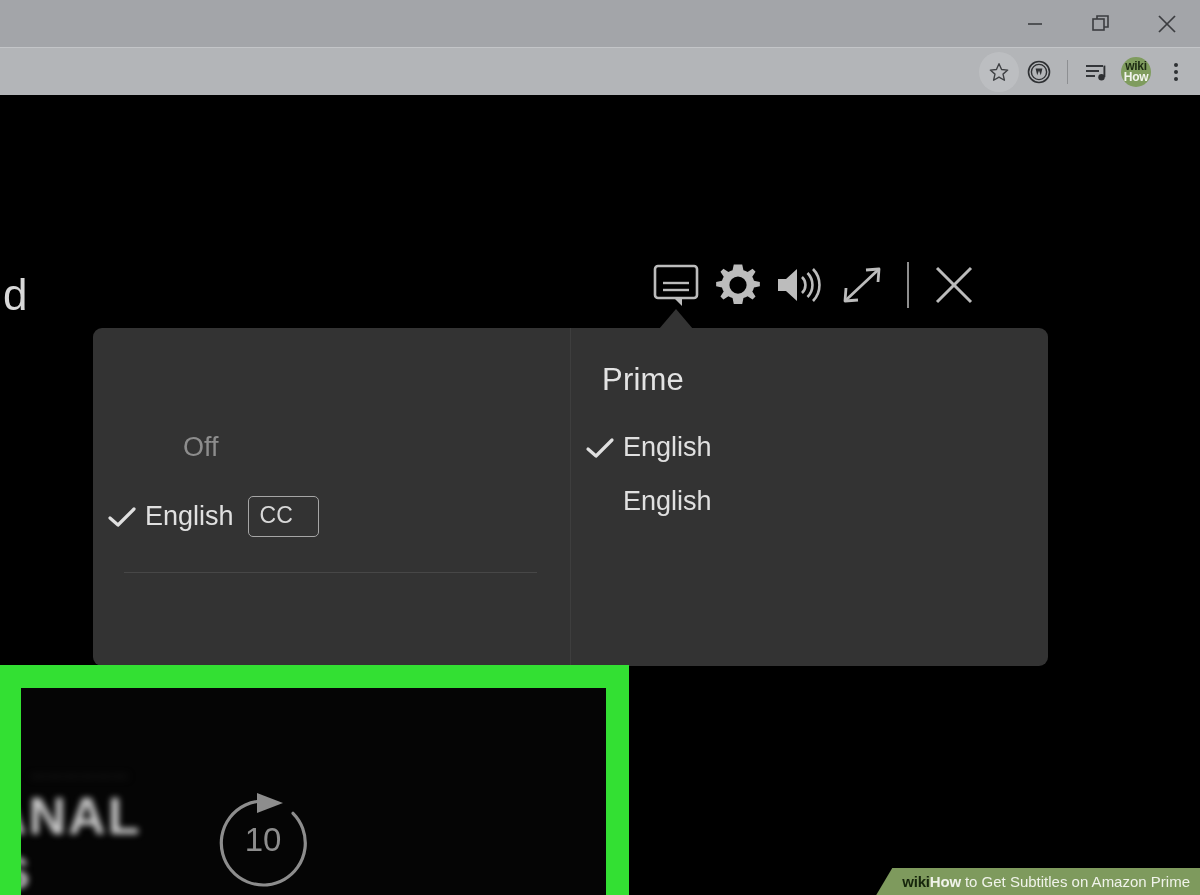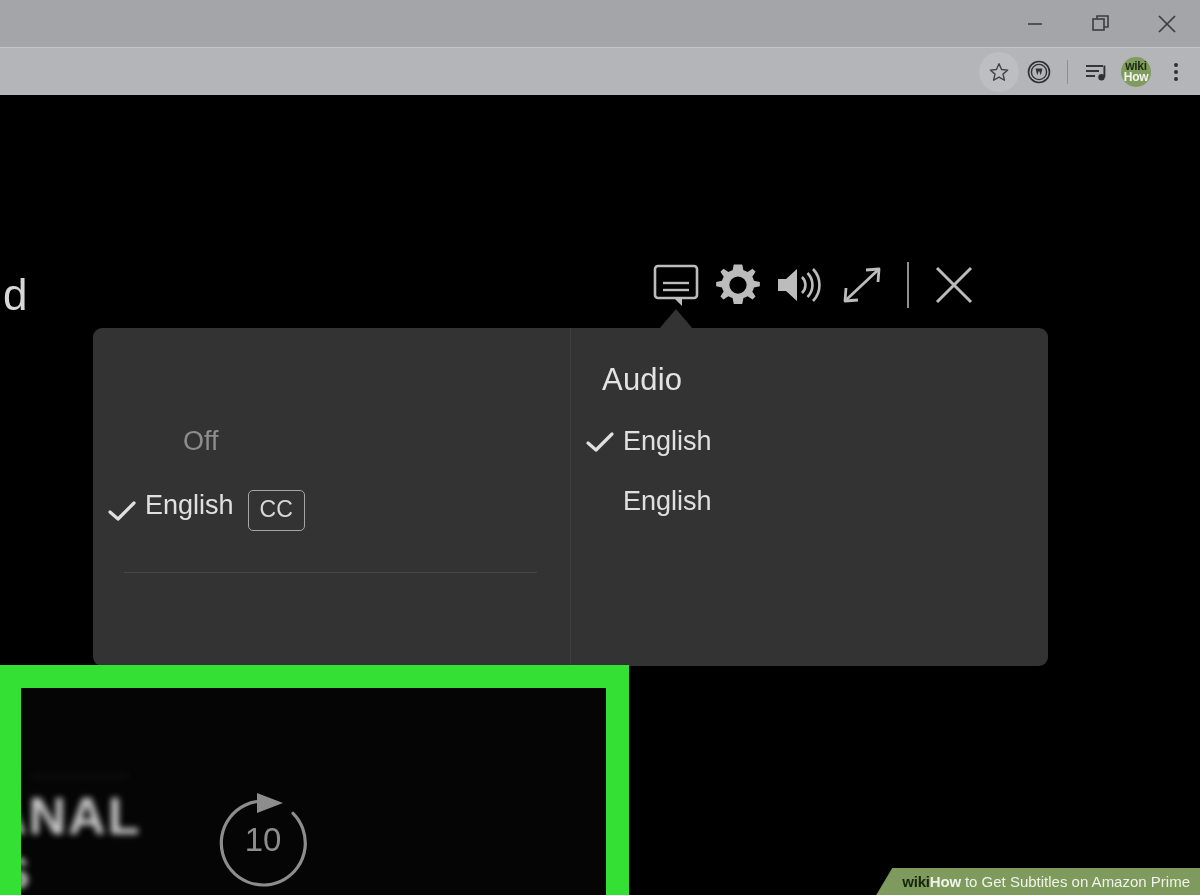--- a/index.html
+++ b/index.html
@@ -110,38 +110,38 @@
   .col-audio { left: 478px; width: 477px; }
 
   .col-title {
     position: absolute; font-size: 31px; color: #e3e3e3;
     font-weight: normal; letter-spacing: 0.2px;
   }
   .col-subs .col-title { left: 31px; top: 34px; }
   .col-audio .col-title { left: 31px; top: 34px; }
 
   .opt {
-    position: absolute; display: flex; 
-    font-size: 27px; color: #e0e0e0; white-space: nowrap;
+    position: absolute; display: flex; align-items: center;
+    font-size: 27px; color: #e0e0e0; white-space: nowrap; margin-top: 6px;
   }
   .check {
     width: 38px; display: flex; align-items: center; justify-content: flex-start;
     flex: 0 0 38px;
   }
   .check.empty { visibility: hidden; }
   .opt-label { display: inline-block; }
   .opt.dim .opt-label { color: #8d8d8d; }
 
   .badge {
     display: inline-flex; align-items: center; justify-content: center;
     border: 1px solid #a6a6a6; border-radius: 5px;
     color: #d8d8d8; background: transparent;
     font-size: 22px; padding: 4px 10px 6px 10px;
   }
-  .badge.cc { margin-left: 14px; font-size: 23px; padding: 5px 11px 7px 11px; }
+  .badge.cc { margin-left: 14px; font-size: 23px; padding: 5px 25px 7px 11px; }
   .badge.ad { font-size: 25px; padding: 5px 13px 8px 13px; }
 
   .opt-off { left: 52px; top: 98px; }
   .opt-en  { left: 14px; top: 162px; }
 
   .hr {
     position: absolute; left: 31px; top: 244px; width: 413px; height: 1px;
     background: #474747;
   }
   .settings-link {
@@ -344,21 +344,21 @@
           </span>
           <span class="opt-label">English</span>
           <span class="badge cc">CC</span>
         </div>
 
         <div class="hr"></div>
 
       </div>
 
       <div class="col col-audio">
-        <div class="col-title">Audio</div>
+        <div class="col-title">Prime</div>
 
         <div class="opt aud-en">
           <span class="check">
             <svg width="30" height="24" viewBox="0 0 30 24">
                 <polyline points="3,13 11,20 27,4" fill="none" stroke="#e0e0e0" stroke-width="3.2" stroke-linecap="round" stroke-linejoin="round"></polyline>
               </svg>
           </span>
           <span class="opt-label">English</span>
         </div>
 

